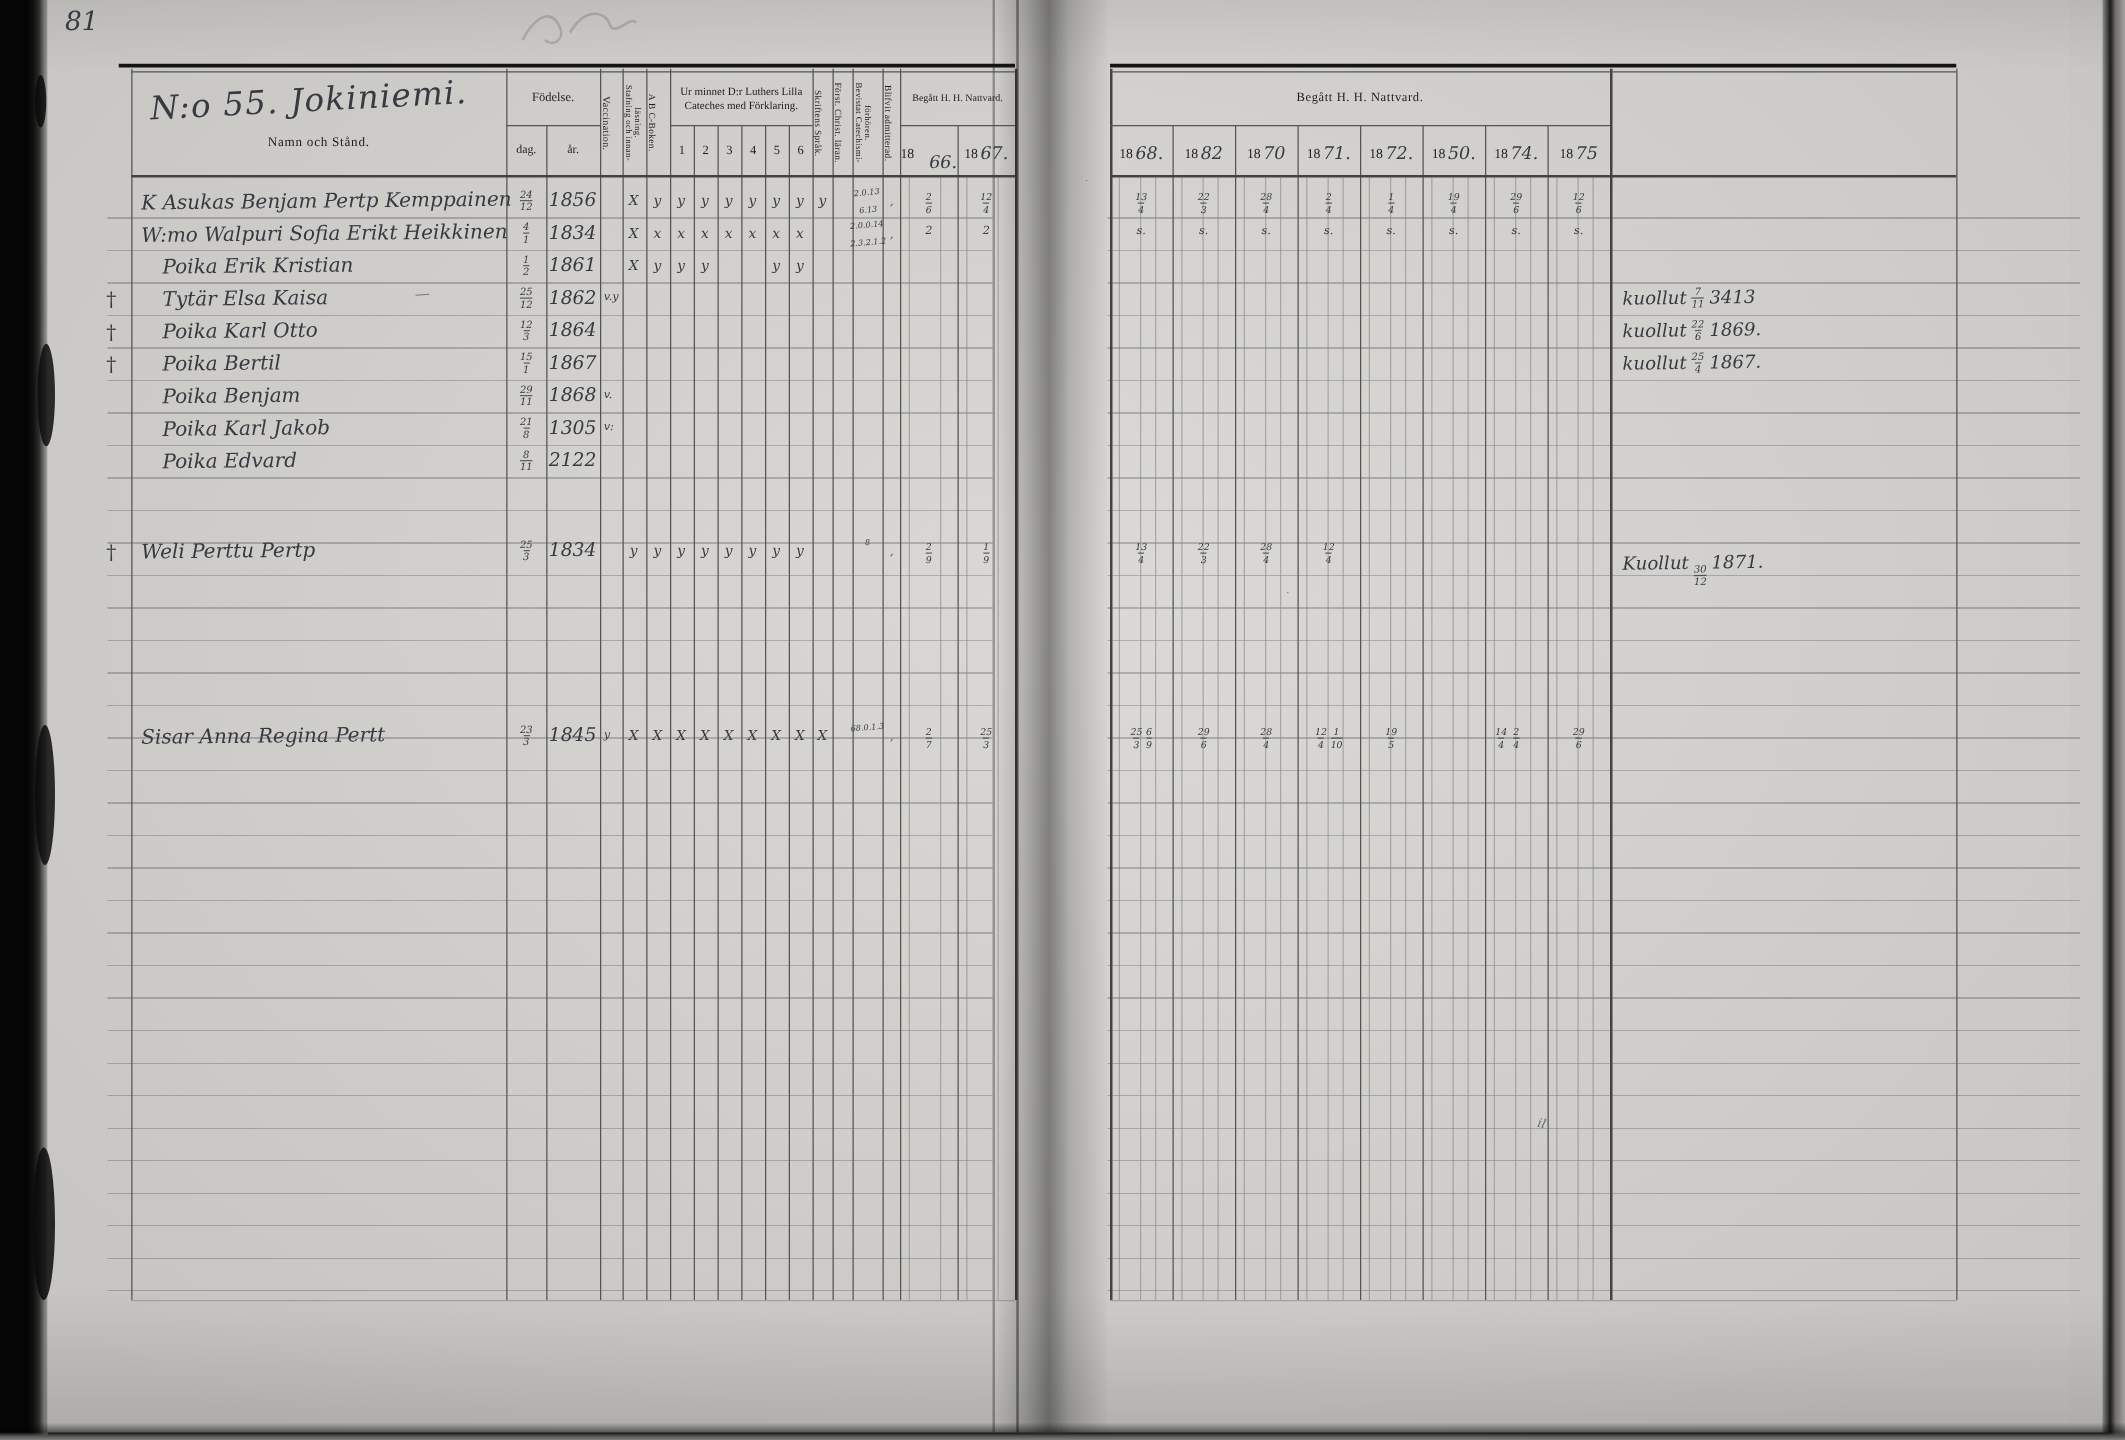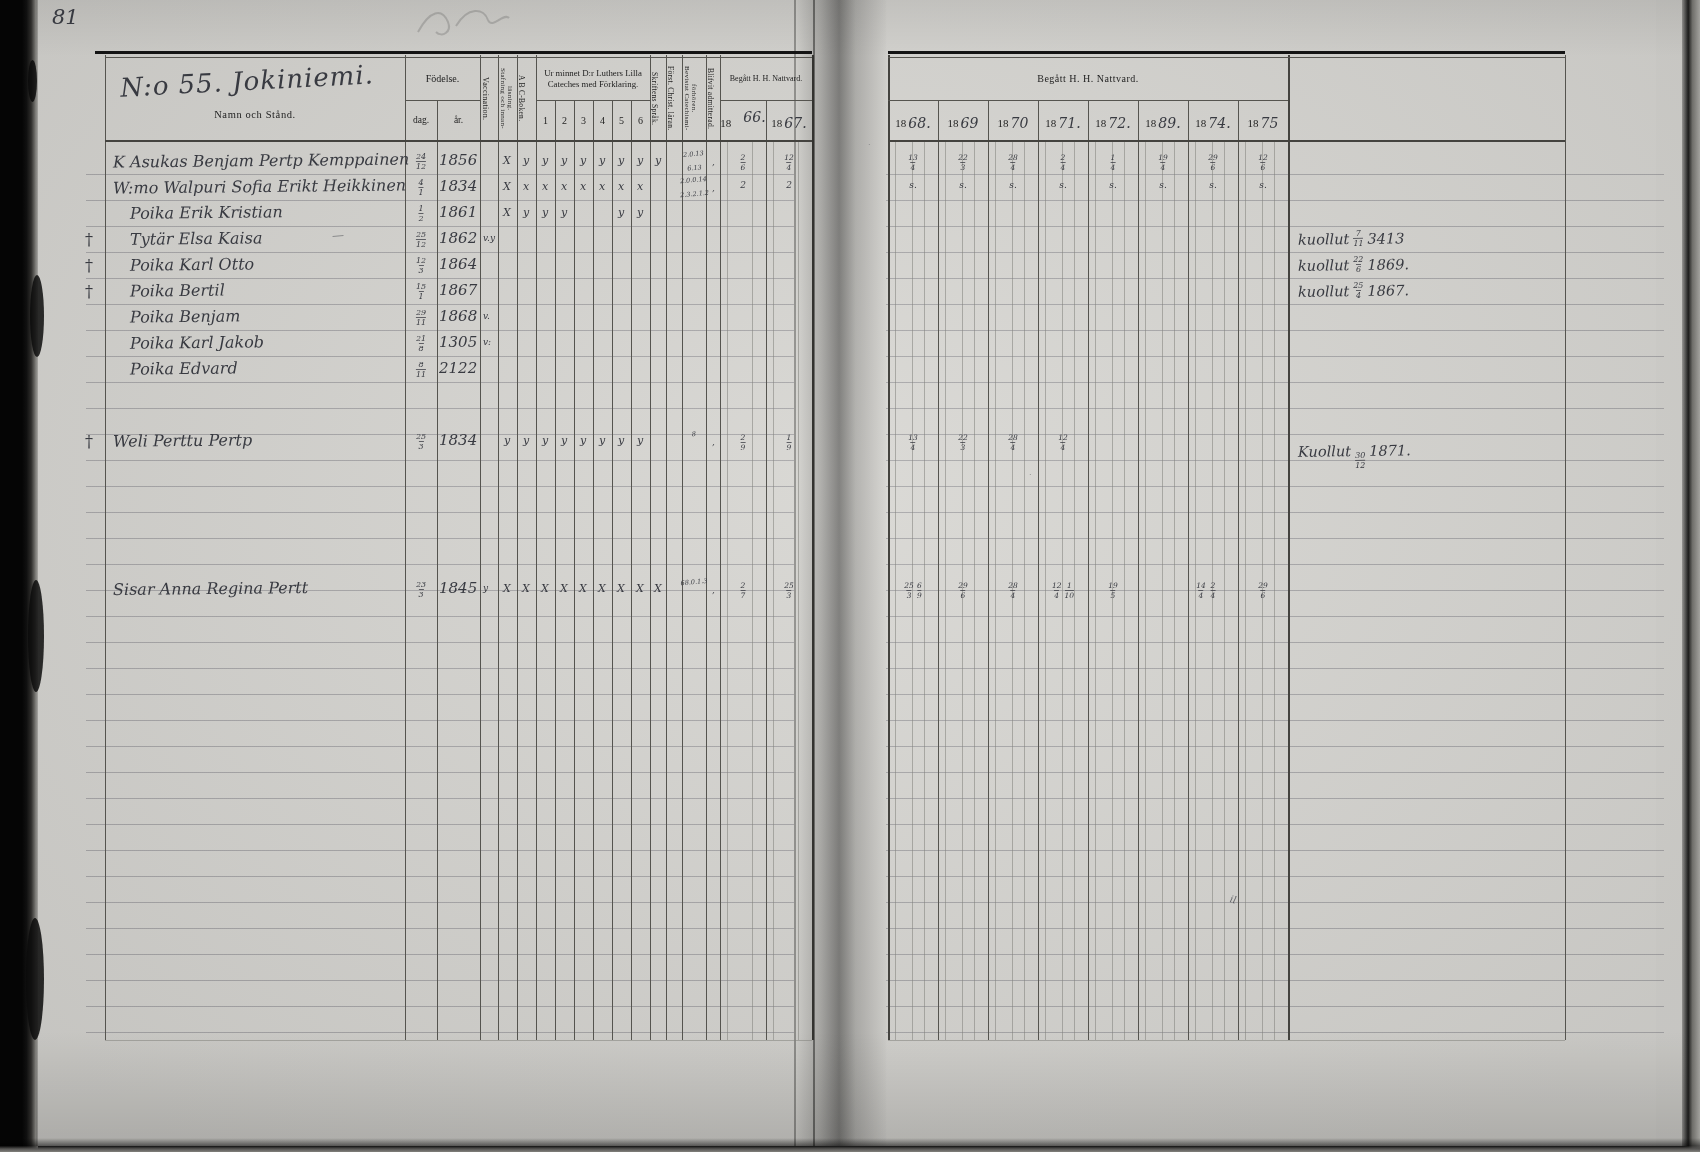--- a/index.html
+++ b/index.html
@@ -85,53 +85,53 @@
 
   <div class="abs vlab" style="left:650px;top:58px;width:16px;height:81px;font-size:7.5px;">Skriftens Språk.</div>
   <div class="abs vlab" style="left:666px;top:58px;width:16px;height:81px;font-size:7.5px;">Först. Christ. läran.</div>
   <div class="abs vlab" style="left:682px;top:58px;width:24px;height:81px;font-size:7px;">Bevistat Catechismi-förhören.</div>
   <div class="abs vlab" style="left:706px;top:58px;width:14px;height:81px;font-size:7.5px;">Blifvit admitterad.</div>
 
   <div class="abs pr cell-c" style="left:718px;top:57px;width:96px;height:43px;font-size:8px;white-space:nowrap;">Begått H. H. Nattvard.</div>
   <div class="abs" id="yrs-left" style="left:720px;top:100px;width:92px;height:40px;display:flex;">
       <div class="ycell" style="width: 46px; height: 40px;">
         <span class="pr" style="font-size: 11px; padding-bottom: 11px;">18</span>
-        <span class="hw" style="font-size: 14px; padding-bottom: 15px; margin-left: 10px;">66.</span>
+        <span class="hw" style="font-size: 14px; padding-bottom: 2px; margin-left: 10px;">66.</span>
       </div>
       <div class="ycell" style="width: 46px; height: 40px;">
         <span class="pr" style="font-size: 11px; padding-bottom: 11px;">18</span>
         <span class="hw" style="font-size: 14px; padding-bottom: 9px;">67.</span>
       </div>
     </div>
 
   <div class="abs pr cell-c" style="left:888px;top:57px;width:400px;height:43px;font-size:10px;letter-spacing:.5px;">Begått H. H. Nattvard.</div>
   <div class="abs" id="yrs-right" style="left:888px;top:100px;width:400px;height:40px;display:flex;">
       <div class="ycell" style="width: 50px; height: 40px;">
         <span class="pr" style="font-size: 11px; padding-bottom: 11px;">18</span>
         <span class="hw" style="font-size: 14px; padding-bottom: 9px;">68.</span>
       </div>
       <div class="ycell" style="width: 50px; height: 40px;">
         <span class="pr" style="font-size: 11px; padding-bottom: 11px;">18</span>
-        <span class="hw" style="font-size: 14px; padding-bottom: 9px;">69</span>
+        <span class="hw" style="font-size: 14px; padding-bottom: 9px;">82</span>
       </div>
       <div class="ycell" style="width: 50px; height: 40px;">
         <span class="pr" style="font-size: 11px; padding-bottom: 11px;">18</span>
         <span class="hw" style="font-size: 14px; padding-bottom: 9px;">70</span>
       </div>
       <div class="ycell" style="width: 50px; height: 40px;">
         <span class="pr" style="font-size: 11px; padding-bottom: 11px;">18</span>
         <span class="hw" style="font-size: 14px; padding-bottom: 9px;">71.</span>
       </div>
       <div class="ycell" style="width: 50px; height: 40px;">
         <span class="pr" style="font-size: 11px; padding-bottom: 11px;">18</span>
         <span class="hw" style="font-size: 14px; padding-bottom: 9px;">72.</span>
       </div>
       <div class="ycell" style="width: 50px; height: 40px;">
         <span class="pr" style="font-size: 11px; padding-bottom: 11px;">18</span>
-        <span class="hw" style="font-size: 14px; padding-bottom: 9px;">89.</span>
+        <span class="hw" style="font-size: 14px; padding-bottom: 9px;">50.</span>
       </div>
       <div class="ycell" style="width: 50px; height: 40px;">
         <span class="pr" style="font-size: 11px; padding-bottom: 11px;">18</span>
         <span class="hw" style="font-size: 14px; padding-bottom: 9px;">74.</span>
       </div>
       <div class="ycell" style="width: 50px; height: 40px;">
         <span class="pr" style="font-size: 11px; padding-bottom: 11px;">18</span>
         <span class="hw" style="font-size: 14px; padding-bottom: 9px;">75</span>
       </div>
     </div>

